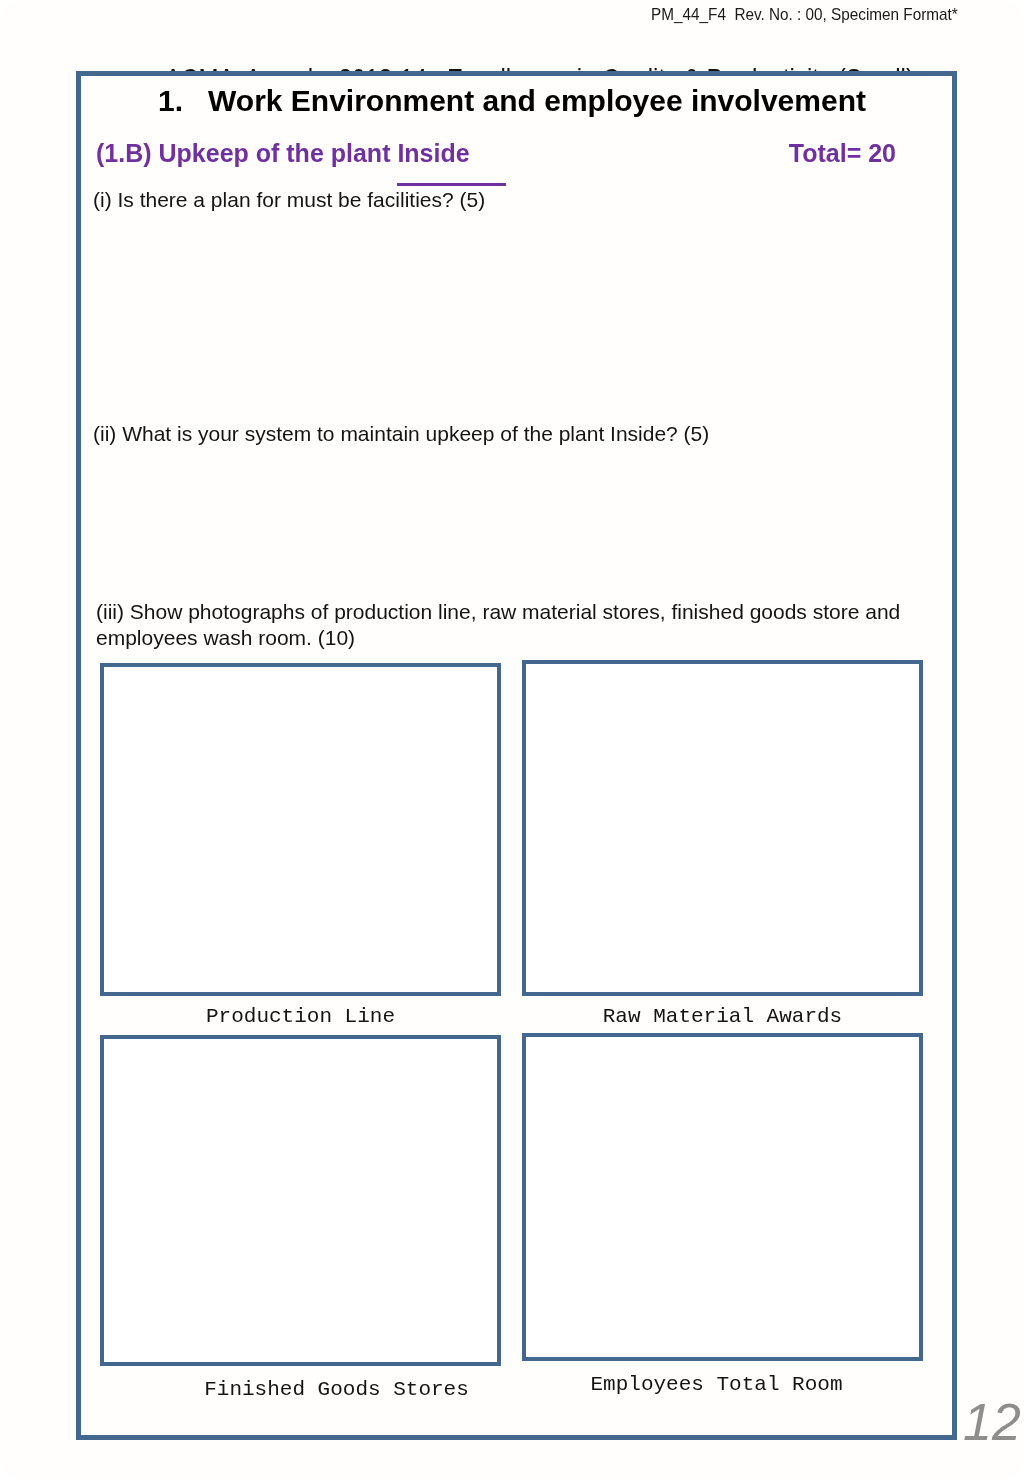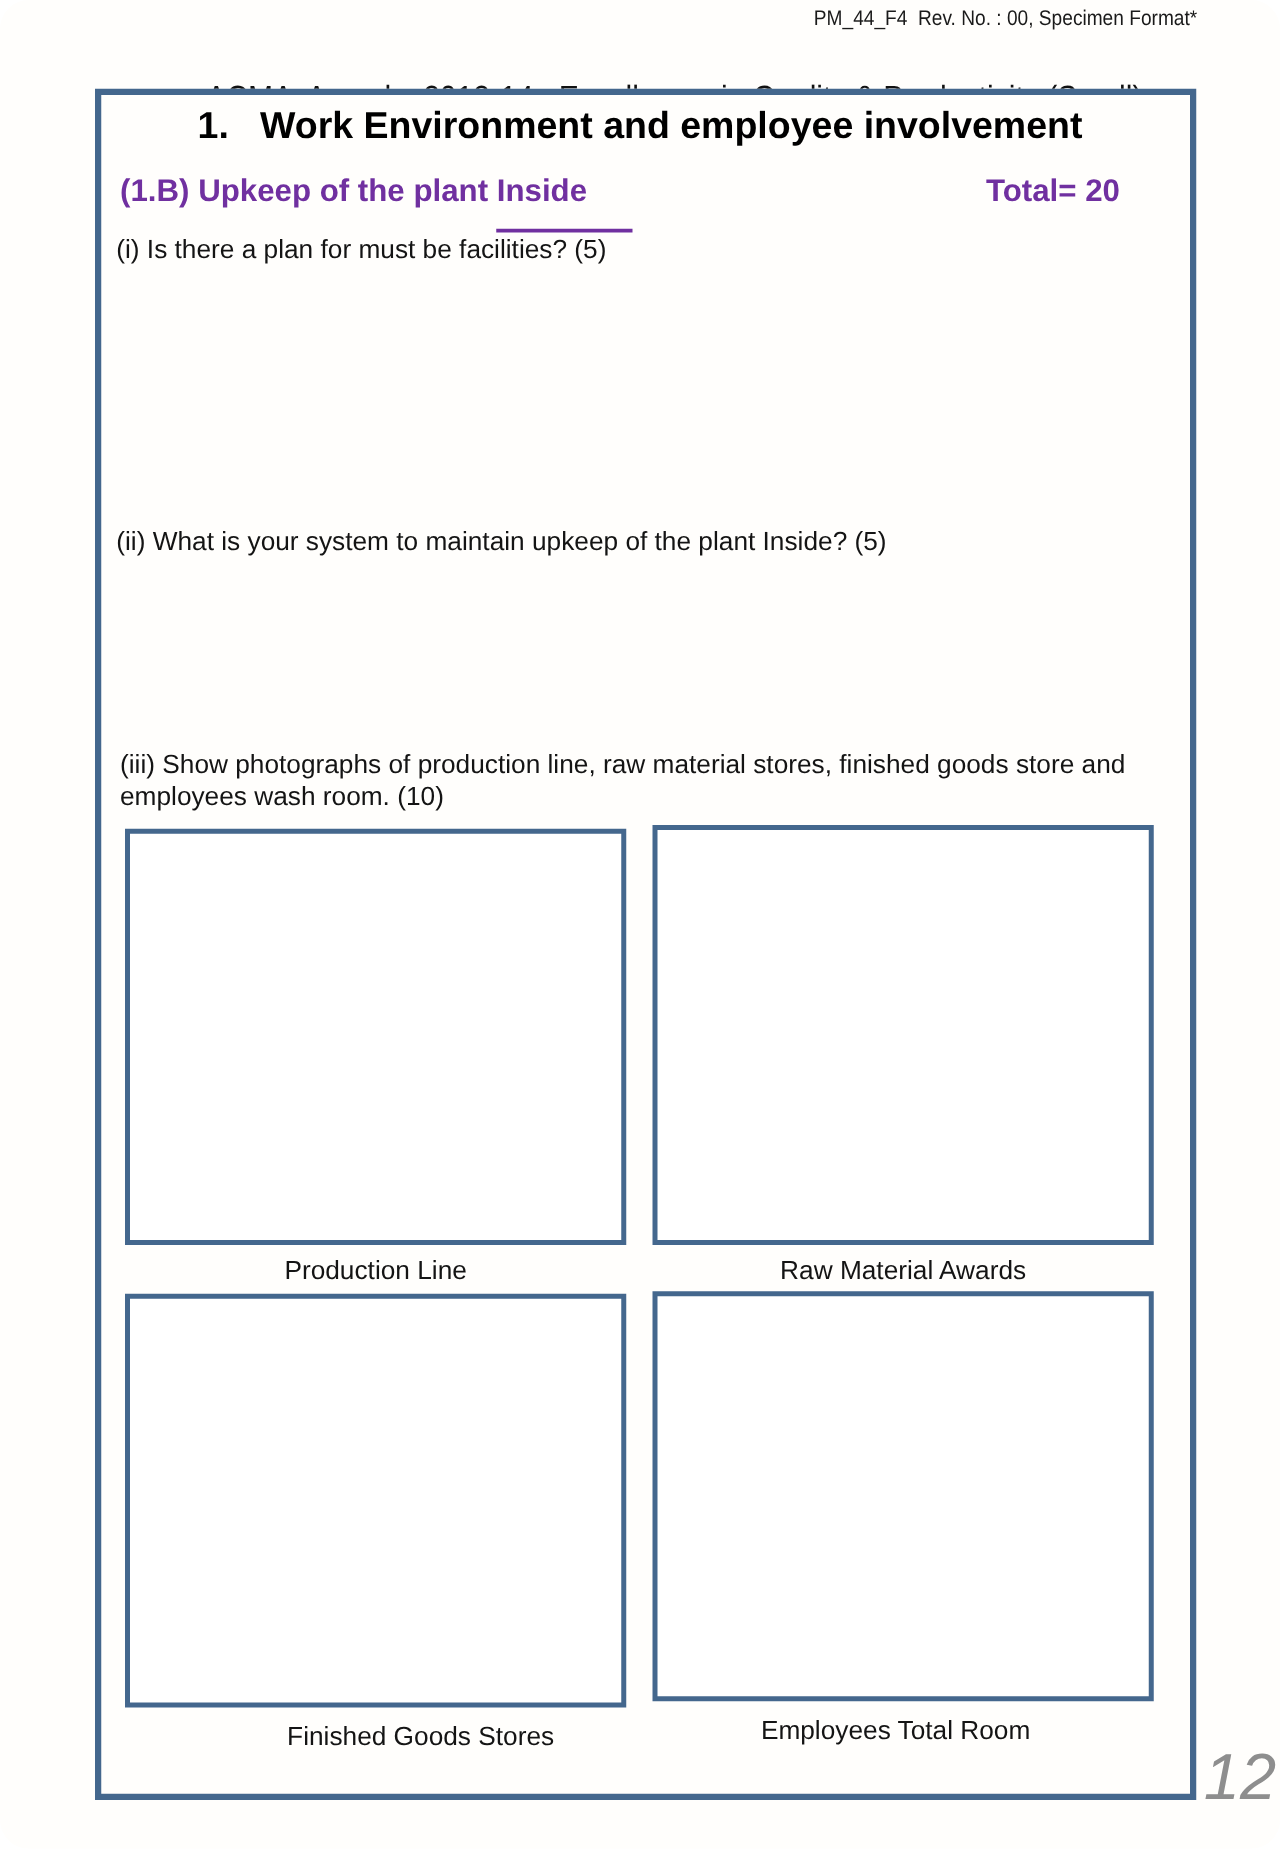--- a/index.html
+++ b/index.html
@@ -99,20 +99,21 @@
   .photo-box.b1 { left: 100px; top: 663px; width: 401px; height: 333px; }
   .photo-box.b2 { left: 522px; top: 660px; width: 401px; height: 336px; }
   .photo-box.b3 { left: 100px; top: 1035px; width: 401px; height: 331px; }
   .photo-box.b4 { left: 522px; top: 1033px; width: 401px; height: 328px; }
   .photo-label {
     position: absolute;
     width: 401px;
     text-align: center;
     font-size: 21px;
     color: #141414;
+    font-family: Liberation Mono, monospace;
   }
   .lbl1 { left: 100px; top: 1005px; }
   .lbl2 { left: 522px; top: 1005px; }
   .lbl3 { left: 136px; top: 1378px; }
   .lbl4 { left: 516px; top: 1373px; }
   .page-number {
     position: absolute;
     left: 963px;
     top: 1392px;
     font-size: 52px;

